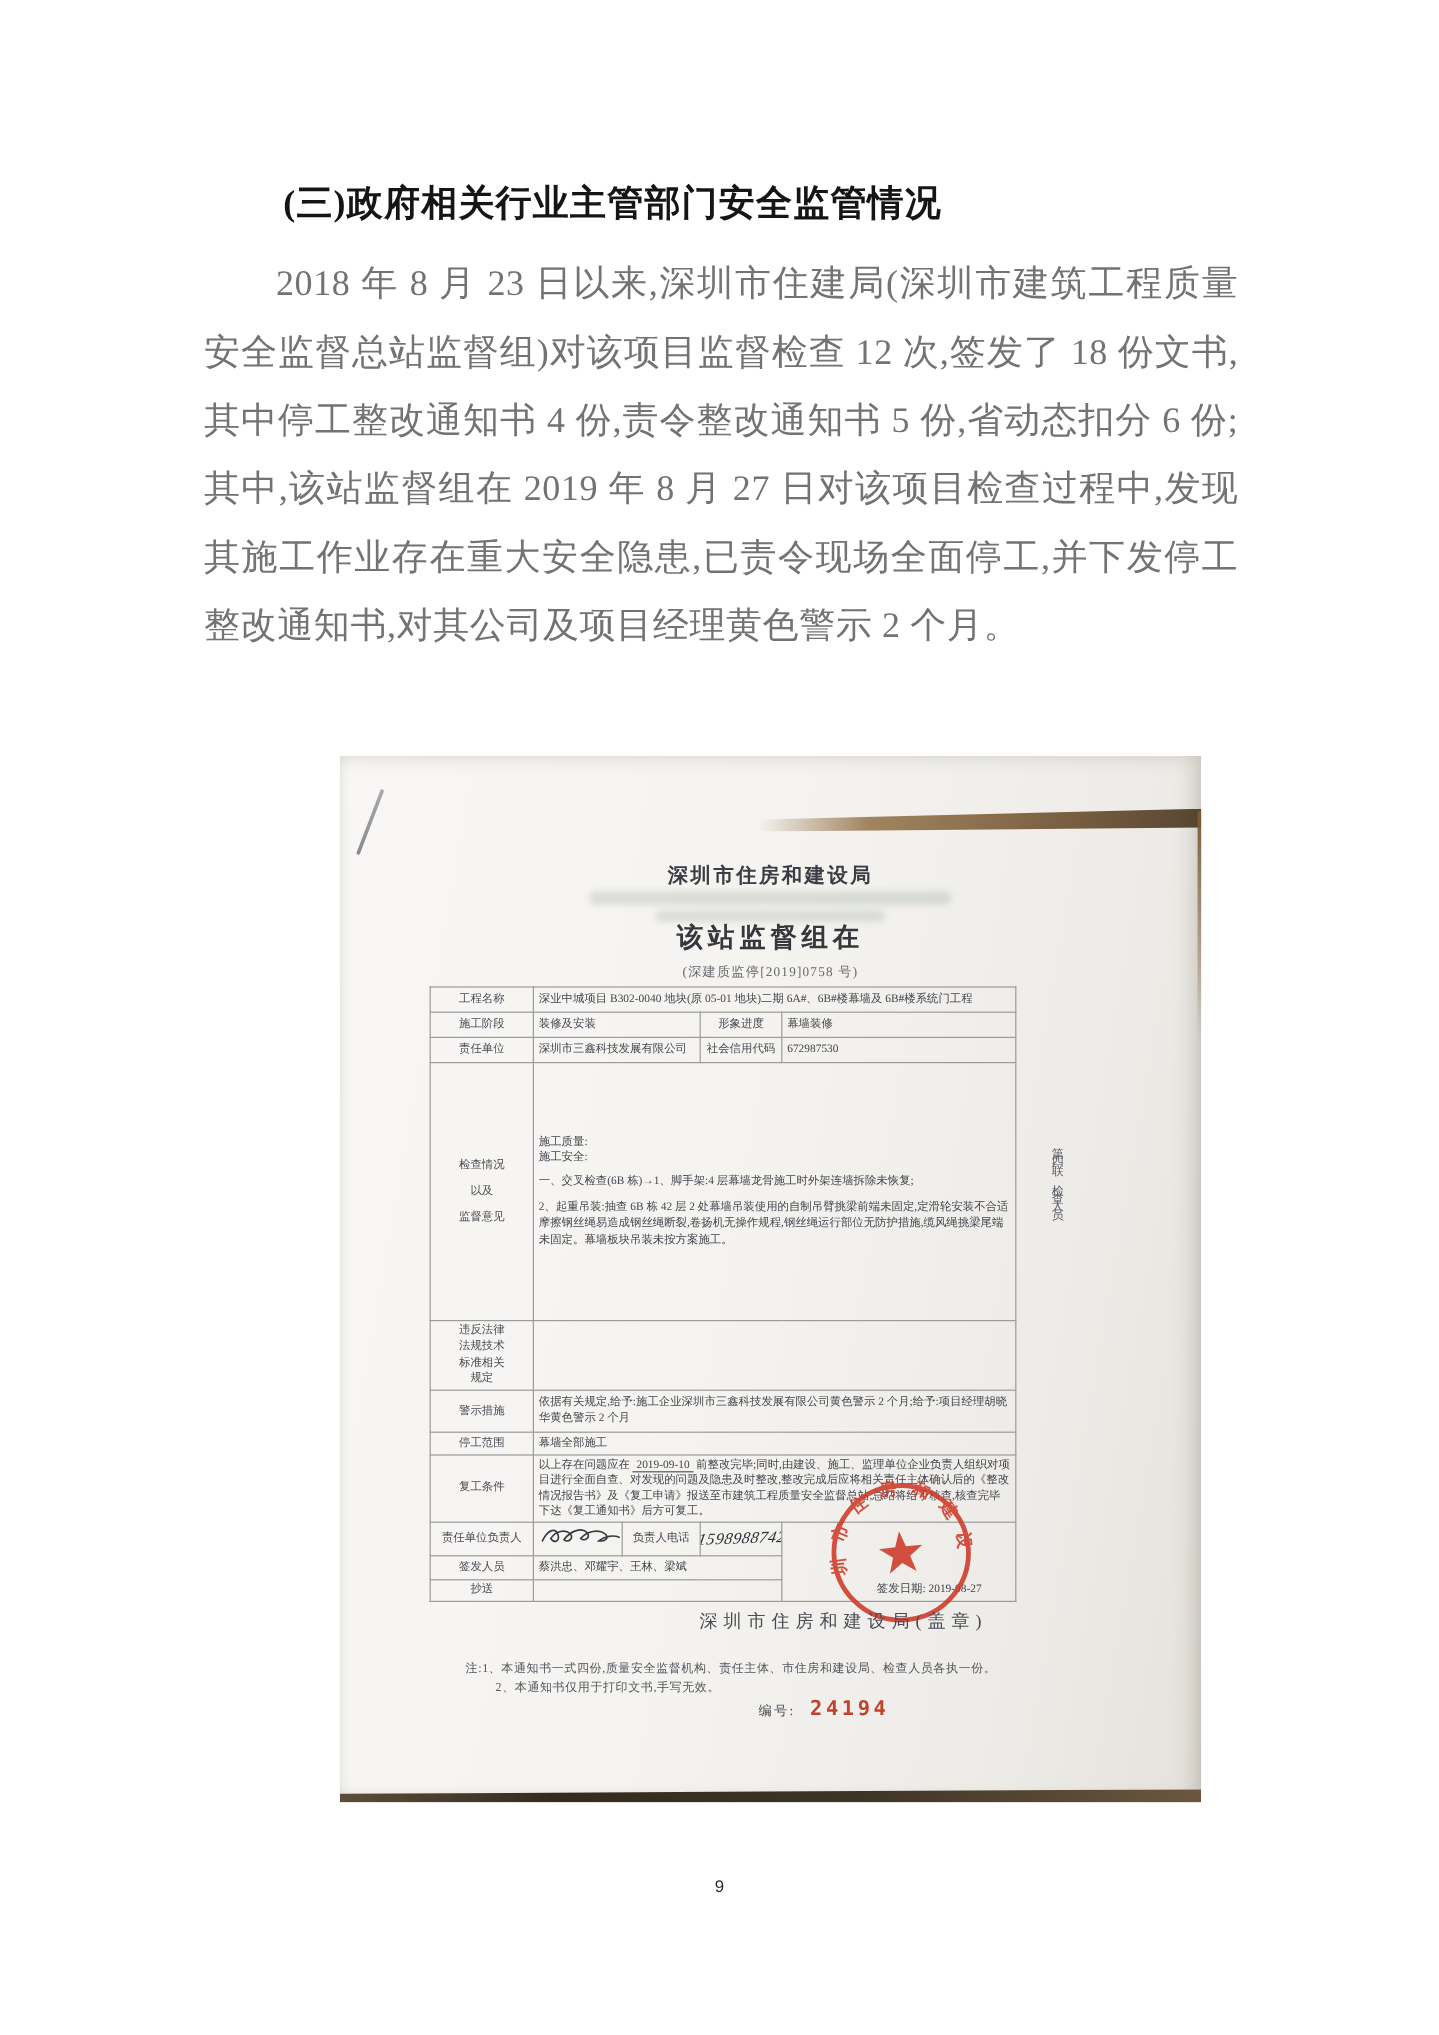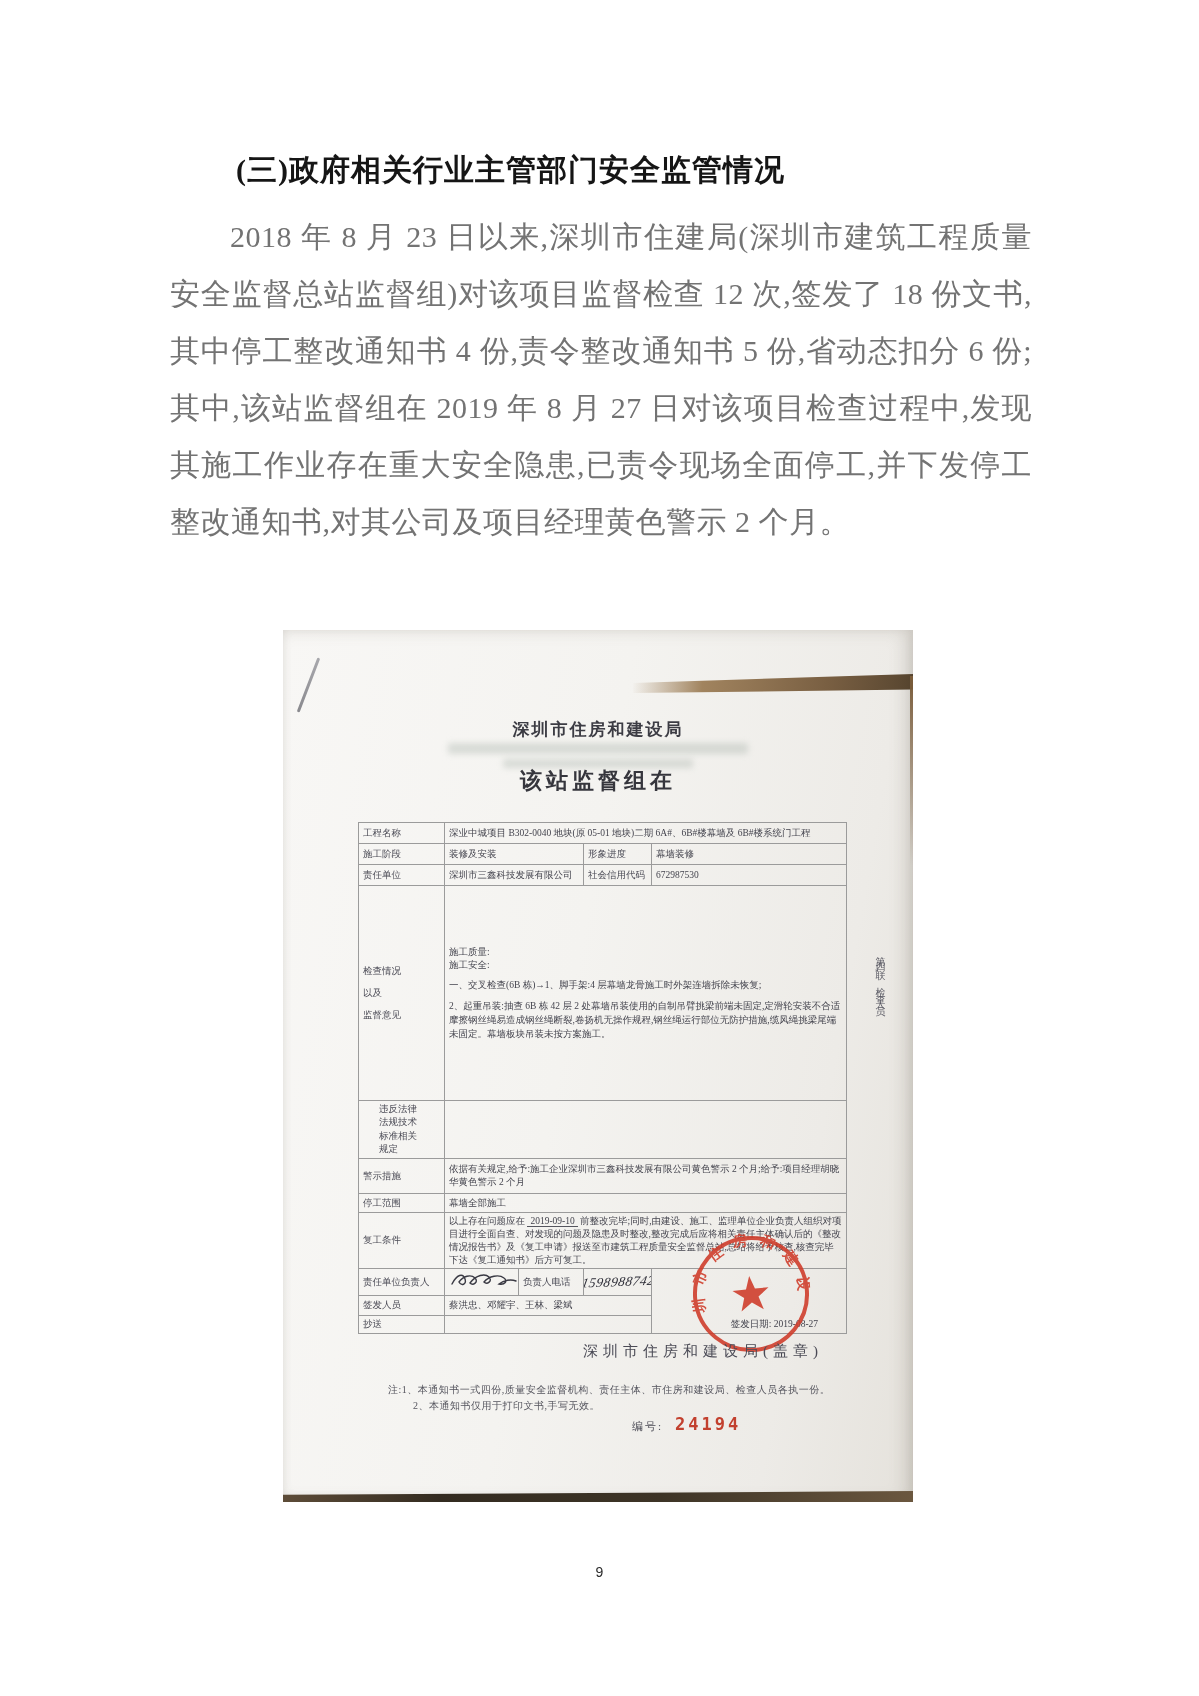--- a/index.html
+++ b/index.html
@@ -17,21 +17,21 @@
   .para{
     font-size:30px;line-height:57px;text-align:justify;text-indent:60px;
     color:#737373;letter-spacing:.5px;
   }
   .pagenum{
     position:absolute;left:0;right:0;top:1564px;text-align:center;
     font-size:14px;color:#2a2a2a;font-family:"Liberation Sans",sans-serif;
   }
   
   .photo{
-    position:absolute;left:283px;top:630px;width:630px;height:872px;
+    position:absolute;left:283px;top:630px;width:718px;height:872px;
     background:linear-gradient(100deg,#f8f7f5 0%,#f4f3f0 45%,#edebe7 80%,#e5e2dc 100%);
     box-shadow:inset -8px 0 16px rgba(120,110,95,.22), inset 0 -4px 10px rgba(100,90,75,.12);
   }
   .pencil{
     position:absolute;left:24px;top:26px;width:3px;height:58px;border-radius:2px;
     background:linear-gradient(#9a9aa0,#76767c);transform:rotate(21deg);opacity:.85;
   }
   .edge-top{
     position:absolute;top:44px;left:350px;right:0;height:20px;opacity:.92;
     background:linear-gradient(95deg,rgba(150,120,85,0) 0%,#9a7a52 25%,#6e5233 70%,#4a3720 100%);
@@ -68,21 +68,21 @@
   }
   
   table.form{
     position:absolute;left:75px;top:192px;width:488px;
     border-collapse:collapse;table-layout:fixed;color:#44444e;
   }
   table.form td{
     border:1px solid #9b9b9b;font-size:9.5px;padding:1px 4px;
     vertical-align:middle;overflow:hidden;line-height:13px;
   }
-  td.lbl{padding:1px 2px;color:#4a4a55;}
+  td.lbl{text-align:center;padding:1px 2px;color:#4a4a55;}
   td.small{font-size:8.5px;}
   tr.h21{height:21px} tr.h215{height:215px} tr.h43{height:43px}
   tr.h35{height:35px} tr.h19{height:19px} tr.h56{height:56px}
   tr.h24{height:24px} tr.h20{height:20px} tr.h18{height:18px}
   td.top{vertical-align:top;padding-top:4px;}
   .insp-lbl div{margin:9px 0;}
   .viol-lbl div{margin:1px 16px;}
   .insp-line3{margin-top:7px;}
   .insp-line4{margin-top:7px;line-height:14px;}
   .deadline{border-bottom:1px solid #55555e;padding:0 3px;text-align:right;}
@@ -123,20 +123,21 @@
 <div class="photo">
   <div class="edge-top"></div>
   <div class="edge-right"></div>
   <div class="edge-bottom"></div>
   <div class="pencil"></div>
   <div class="ghost g1"></div>
   <div class="ghost g2"></div>
 
   <div class="agency">深圳市住房和建设局</div>
   <div class="notice-title">该站监督组在</div>
+  <div class="doc-no">(深建质监停[2019]0758 号)</div>
   <div class="side-text">第四联,检查人员</div>
 
   <table class="form">
     <colgroup>
       <col style="width:86px">
         <col style="width:74px">
         <col style="width:65px">
       <col style="width:68px">
         <col style="width:64px">
         <col style="width:131px">

